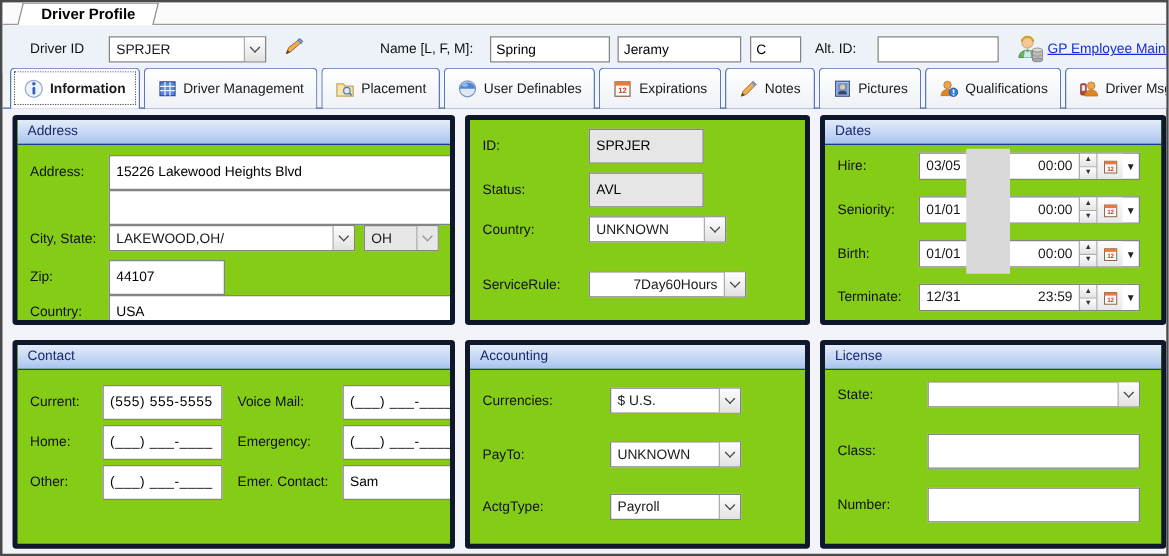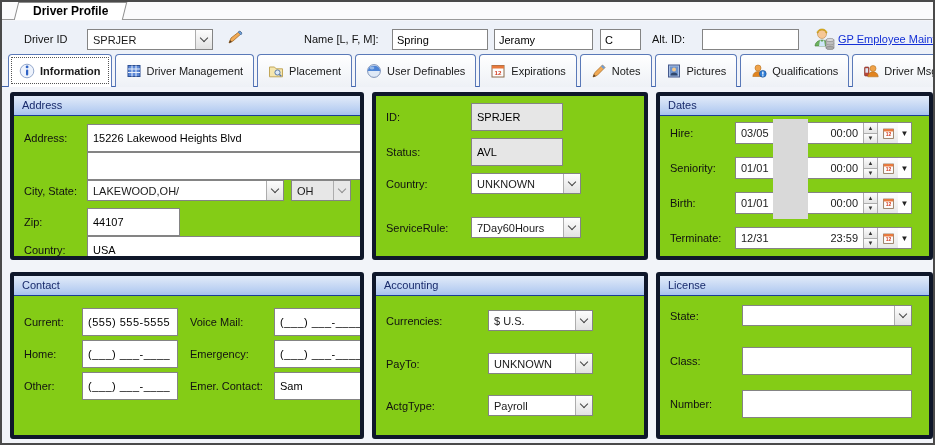--- a/index.html
+++ b/index.html
@@ -268,21 +268,21 @@
         <span class="flabel" style="width:85px;">Country:</span>
         <div class="fcombo" style="width:110px;">
           <span class="cval">UNKNOWN</span>
           <span class="cbtn">
               <span class="chev"></span>
             </span>
         </div>
       </div>
       <div class="row" style="left:10px; top:121px;">
         <span class="flabel" style="width:85px;">ServiceRule:</span>
-        <div class="fcombo" style="width:110px;">
+        <div class="fcombo" style="width:126px;text-align:right;">
           <span class="cval">7Day60Hours</span>
           <span class="cbtn">
               <span class="chev"></span>
             </span>
         </div>
       </div>
     </div>
   </div>
 
   <div class="panel" style="left:654px; top:90px; width:277px; height:168px;">

